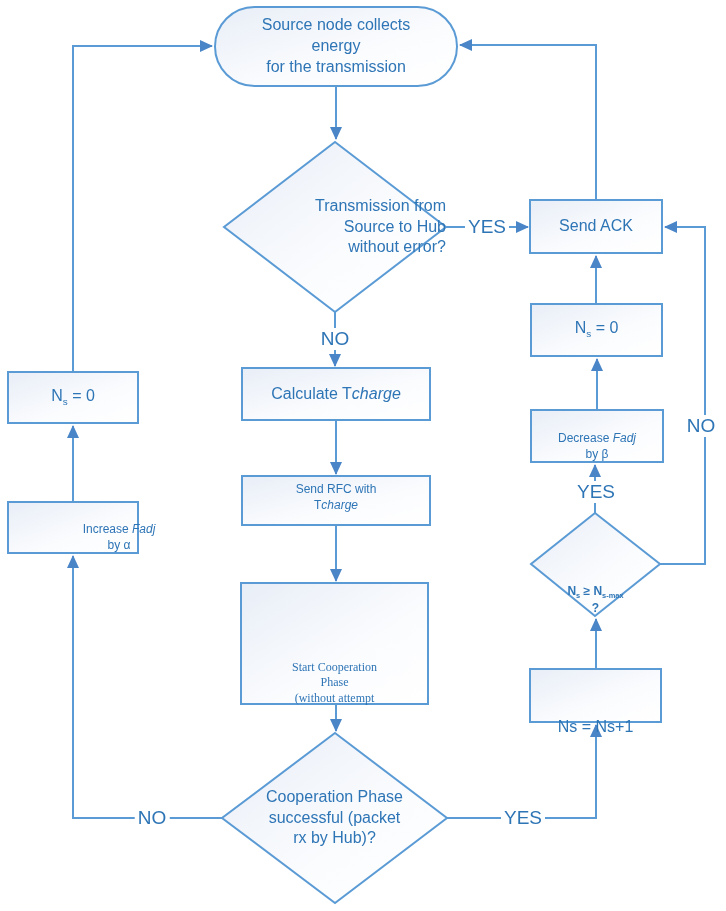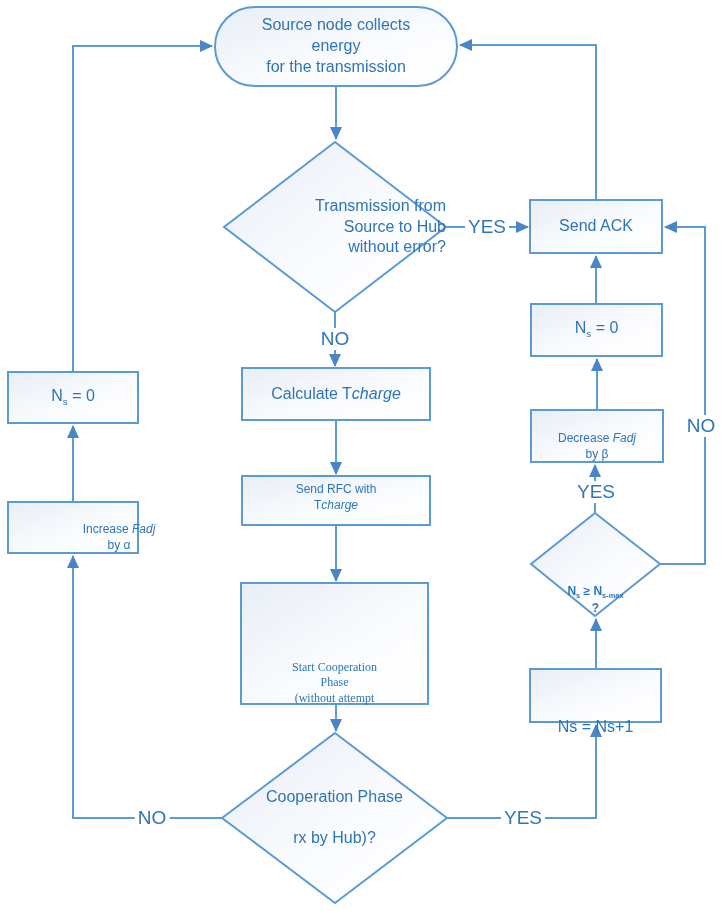--- a/index.html
+++ b/index.html
@@ -120,21 +120,21 @@
 
   <div class="node fs18" style="left:241px;top:553px;width:187px;height:153px;font-family:Liberation Serif, serif;">
     <div class="tx"><span>Start Cooperation</span><br>
     <span>Phase</span><br>
     <span>(without attempt</span><br>
     </div>
   </div>
 
   <div class="node" style="left:222px;top:733px;width:225px;height:170px;align-items:center;">
     <div class="tx"><span>Cooperation Phase</span><br>
-    <br>
+    <span>successful (packet</span><br>
     <span>rx by Hub)?</span></div>
   </div>
 
   <div class="node" style="left:8px;top:372px;width:130px;height:51px;">
     <div class="tx"><span>N</span><sub>s</sub><span> = 0</span></div>
   </div>
 
   <div class="node fs18" style="left:8px;top:502px;width:130px;height:51px;margin-left:46px;">
     <div class="tx"><span>Increase </span><span class="it">Fadj</span><br>
     <span>by α</span></div>

